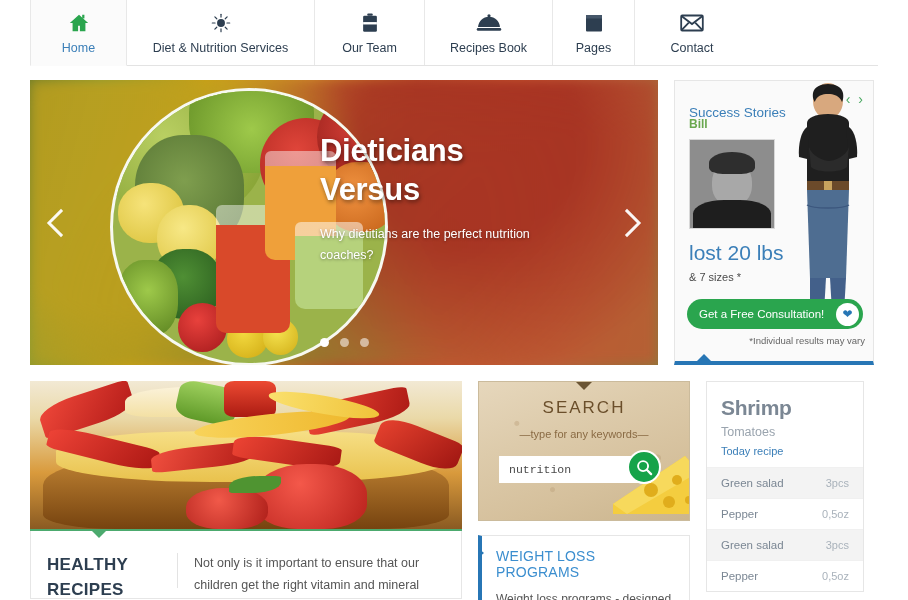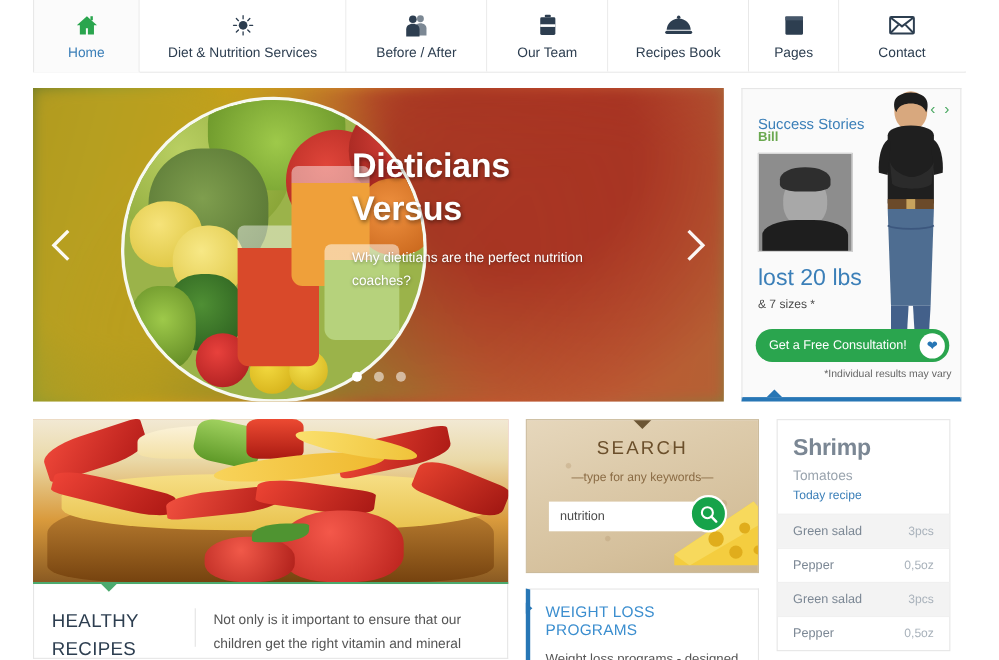--- a/index.html
+++ b/index.html
@@ -239,21 +239,21 @@
     height: 68px;
   }
   .food-notch {
     position: absolute; left: 60px; top: -1px;
     width: 0; height: 0;
     border-left: 8px solid transparent; border-right: 8px solid transparent;
     border-top: 8px solid #4caa6e;
   }
   .food-h {
     width: 130px;
-    font-size: 17px; font-weight: normal; color: #2d3e50;
+    font-size: 17px; font-weight: bold; color: #2d3e50;
     line-height: 1.45; letter-spacing: .3px;
     padding-right: 12px;
   }
   .food-p {
     flex: 1;
     border-left: 1px solid #e3e3e3;
     padding-left: 16px;
     font-size: 12.5px; color: #555; line-height: 1.75;
   }
 
@@ -287,21 +287,21 @@
   .search-hint {
     position: absolute; top: 46px; left: 0; right: 0; text-align: center;
     font-size: 11px; color: #8a6b44; z-index: 3;
   }
   .search-field {
     position: absolute; left: 20px; top: 74px;
     width: 152px; height: 27px;
     background: #fff; border: none;
     font-size: 11.5px; color: #4a4a4a;
     padding: 0 10px; z-index: 3;
-    font-family: Liberation Sans, sans-serif;
+    font-family: Liberation Mono, monospace;
   }
   .search-btn {
     position: absolute; left: 148px; top: 68px;
     width: 34px; height: 34px; border-radius: 50%;
     background: #16a34a; z-index: 5;
     display: flex; align-items: center; justify-content: center;
     cursor: pointer; border: 2px solid #fff;
   }
   .cheese {
     position: absolute; right: -10px; bottom: 6px;
@@ -373,31 +373,20 @@
             <line x1="5.3" y1="5.3" x2="7.4" y2="7.4"></line>
             <line x1="16.6" y1="16.6" x2="18.7" y2="18.7"></line>
             <line x1="5.3" y1="18.7" x2="7.4" y2="16.6"></line>
             <line x1="16.6" y1="7.4" x2="18.7" y2="5.3"></line>
           </g>
         </svg>
     </span>
     <span class="nav-label">Diet &amp; Nutrition Services</span>
   </div>
 
-  <div class="nav-item nav-w2">
-    <span class="nav-icon">
-      <svg width="24" height="22" viewBox="0 0 26 24">
-          <circle cx="16.5" cy="5.5" r="3.4" fill="#7c8894"></circle>
-          <path fill="#7c8894" d="M16.5 10c-3.6 0-6 2.1-6 5v7h12v-7c0-2.9-2.4-5-6-5z"></path>
-          <circle cx="9" cy="6" r="3.8" fill="#2d3e50"></circle>
-          <path fill="#2d3e50" d="M9 10.5c-4 0-6.6 2.3-6.6 5.5V23h13.2v-7c0-3.2-2.6-5.5-6.6-5.5z"></path>
-        </svg>
-    </span>
-    <span class="nav-label">Before / After</span>
-  </div>
 
   <div class="nav-item nav-w3">
     <span class="nav-icon">
       <svg width="20" height="22" viewBox="0 0 20 24">
           <rect x="7" y="1.5" width="6" height="2.6" rx="1" fill="#2d3e50"></rect>
           <rect x="2.5" y="4" width="15" height="17.5" rx="1.4" fill="#2d3e50"></rect>
           <rect x="2.5" y="11" width="15" height="2.6" fill="#ffffff"></rect>
         </svg>
     </span>
     <span class="nav-label">Our Team</span>

